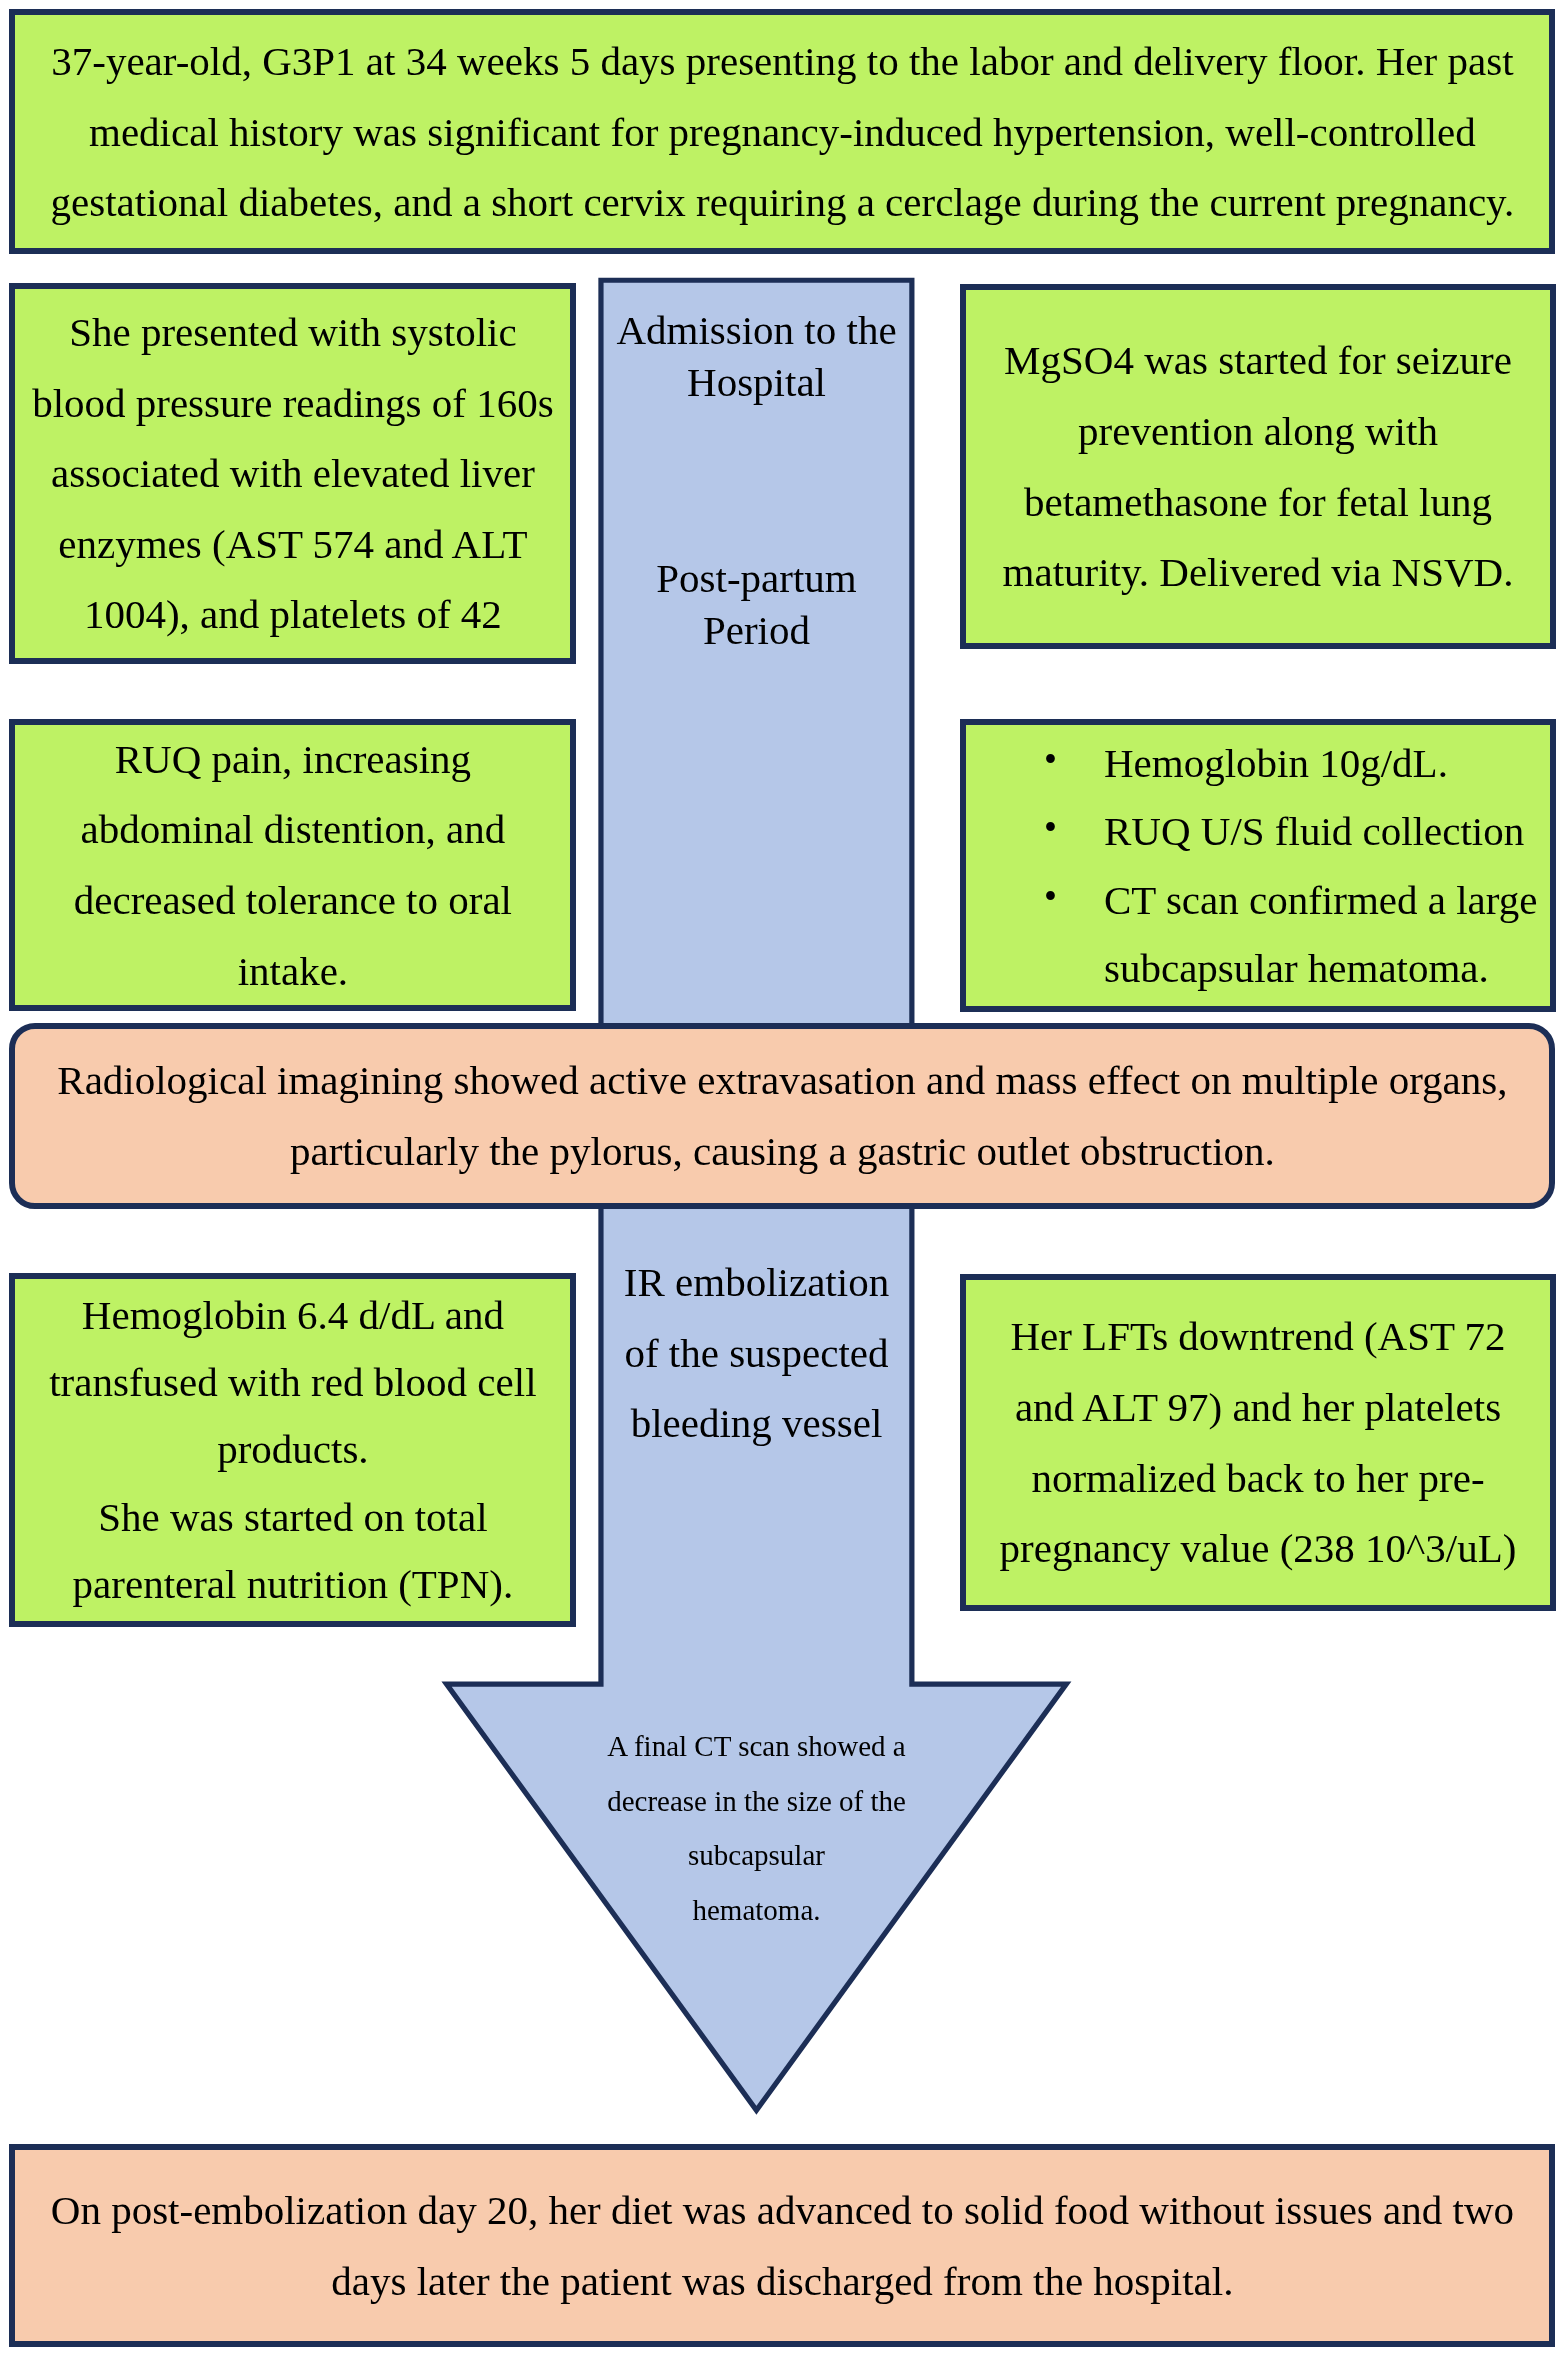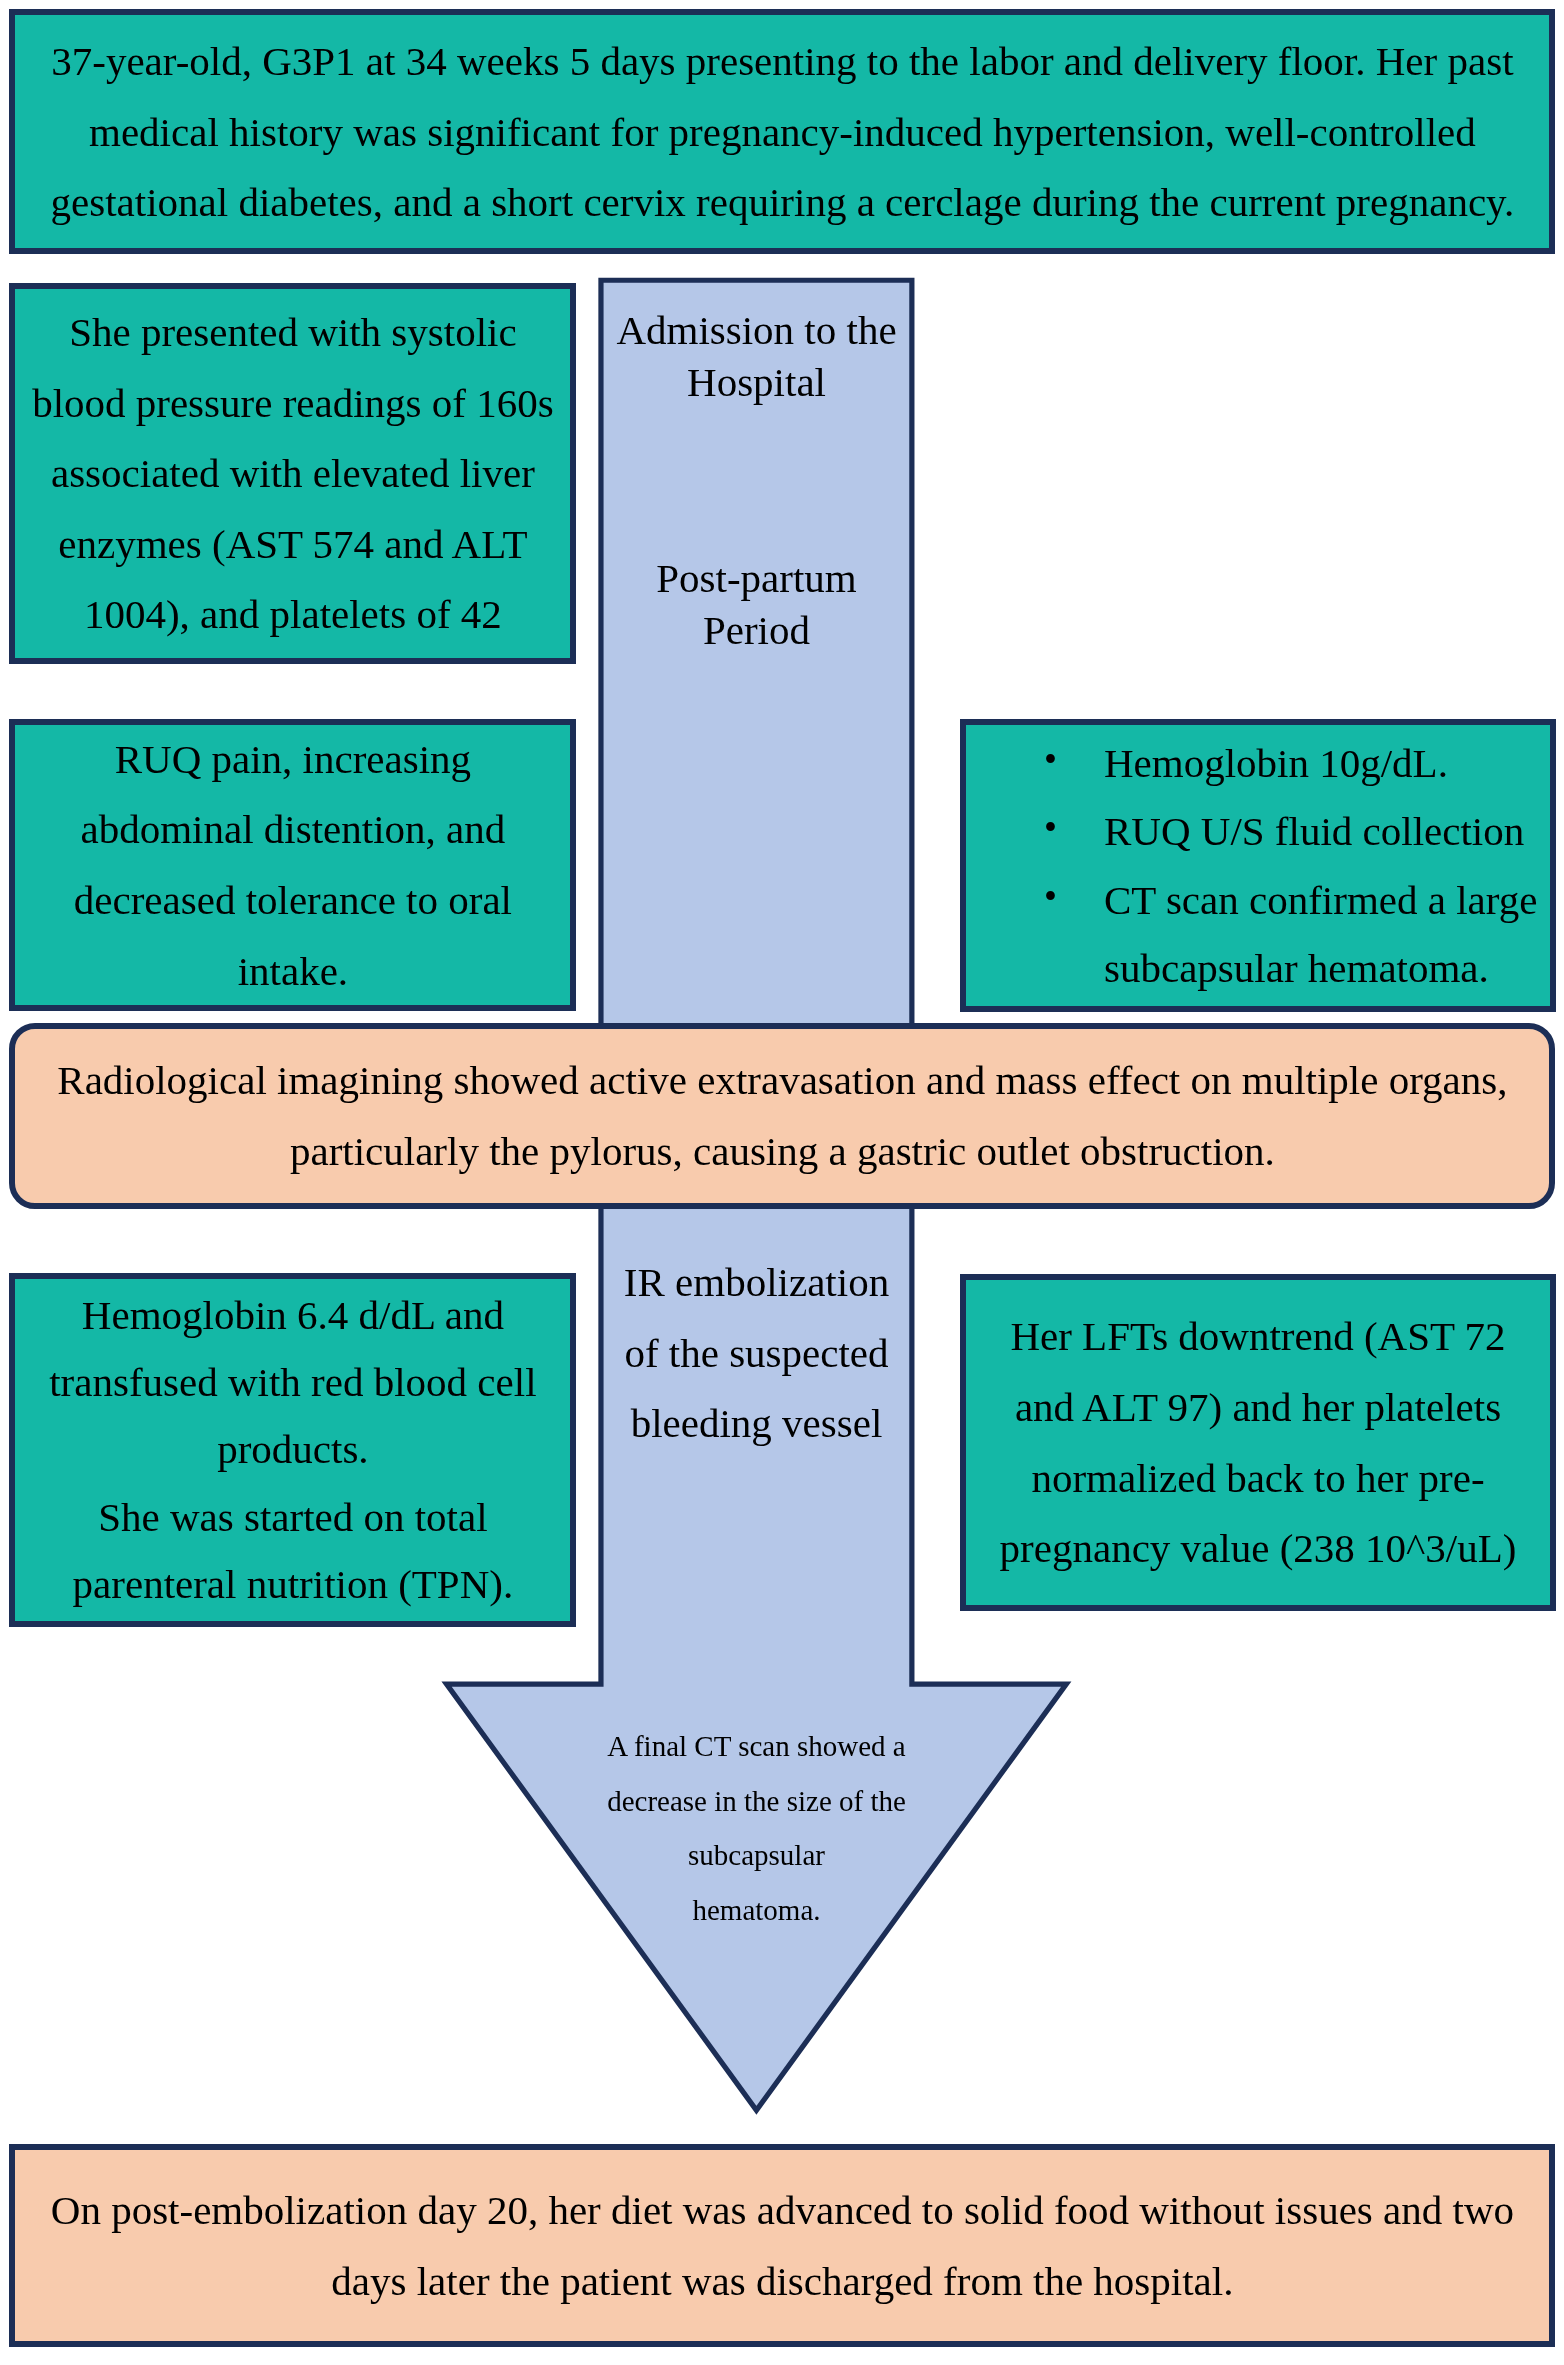--- a/index.html
+++ b/index.html
@@ -26,21 +26,21 @@
     position: absolute;
     left: 0; top: 0;
     width: 1565px;
     height: 2366px;
     z-index: 1;
   }
 
   .box {
     position: absolute;
     z-index: 2;
-    background: #14b8a6;
+    background: #bef264;
     border: 6.3px solid #1c2e56;
     display: flex;
     flex-direction: column;
     justify-content: center;
     text-align: center;
     font-size: 41px;
     line-height: 1.72;
   }
   .box p { margin: 0; }
 
@@ -116,20 +116,23 @@
     <p>She presented with systolic blood pressure readings of 160s associated with elevated liver enzymes (AST 574 and ALT 1004), and platelets of 42</p>
   </div>
   <div class="box" id="left-box2">
     <p>RUQ pain, increasing abdominal distention, and decreased tolerance to oral intake.</p>
   </div>
   <div class="box" id="left-box3">
     <p>Hemoglobin 6.4 d/dL and transfused with red blood cell products.</p>
     <p>She was started on total parenteral nutrition (TPN).</p>
   </div>
 
+  <div class="box" id="right-box1">
+    <p>MgSO4 was started for seizure prevention along with betamethasone for fetal lung maturity. Delivered via NSVD.</p>
+  </div>
   <div class="box" id="right-box2">
     <div class="bullet-row">
       <span class="bullet-glyph">•</span>
       <span class="bullet-text">Hemoglobin 10g/dL.</span>
     </div>
     <div class="bullet-row">
       <span class="bullet-glyph">•</span>
       <span class="bullet-text">RUQ U/S fluid collection</span>
     </div>
     <div class="bullet-row">

